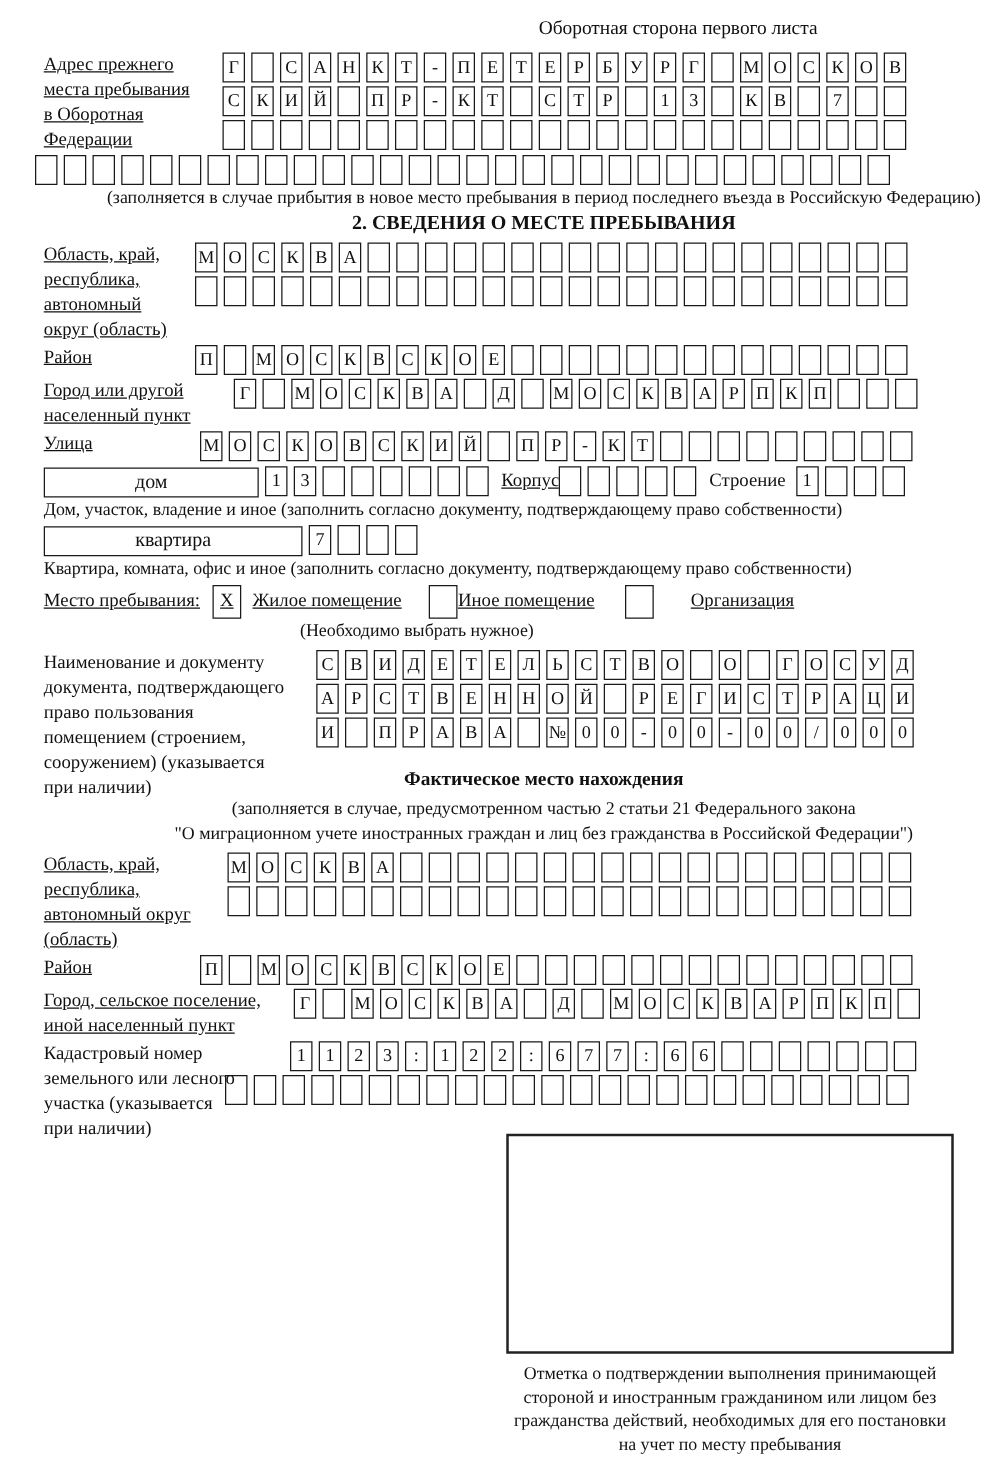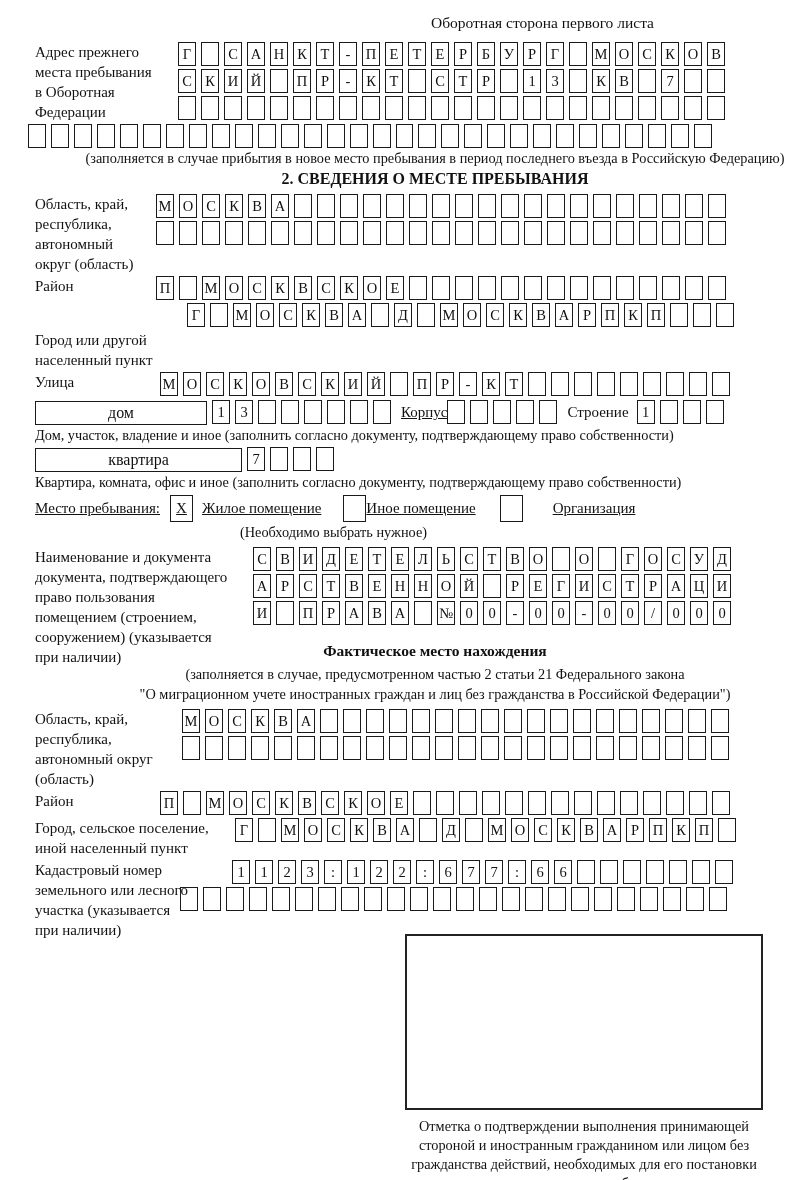--- a/index.html
+++ b/index.html
@@ -2,21 +2,21 @@
 <html><head>
 <meta charset="utf-8">
 <style>
   html,body{margin:0;padding:0;background:#ffffff;}
   body{width:800px;height:1180px;color:#111;font-family:"Liberation Serif",serif;overflow:hidden;}
   .page{padding:14px 0 0 35px;position:relative;box-sizing:border-box;width:712px;}
   .header-note{text-align:right;padding-right:58px;font-size:15.5px;margin-bottom:10px;}
   .fullcenter{margin-left:-35px;width:800px;text-align:center;}
   .field{display:flex;align-items:flex-start;margin-bottom:2px;position:relative;}
   .lbl{flex:none;font-size:15px;line-height:20px;}
-  .lbl div{white-space:nowrap;}
+  .lbl div{white-space:nowrap;text-decoration:underline;}
   .lbl-abs{position:absolute;left:0;top:0;font-size:15px;line-height:20px;width:220px;}
   .rows{display:flex;flex-direction:column;gap:2px;}
   .cellrow{display:flex;gap:5px;height:25px;}
   .cell{width:16px;height:22px;border:1.5px solid #1a1a1a;font-size:14.5px;line-height:22px;display:flex;align-items:center;justify-content:center;background:#fff;}
   .note{font-size:14.3px;margin:1px 0 3px;}
   .sec-title{font-weight:bold;font-size:16px;margin:3px 0 6px;}
   .widebox{border:1.5px solid #1a1a1a;height:22px;display:flex;align-items:center;justify-content:center;font-size:16px;flex:none;}
   .inline-row{display:flex;align-items:center;margin-bottom:2px;}
   .inline-lbl{font-size:15px;flex:none;}
   .cbox{width:21px;height:25px;border:1.5px solid #1a1a1a;display:flex;align-items:center;justify-content:center;font-size:15px;flex:none;background:#fff;}
@@ -252,21 +252,21 @@
           <span class="cell"></span>
           <span class="cell"></span>
           <span class="cell"></span>
           <span class="cell"></span>
           <span class="cell"></span>
         </div>
     </div>
   </div>
 
   <div class="field">
-    <div class="lbl" style="width:152px;margin-top:27px;">
+    <div class="lbl" style="width:152px;">
         <div>Город или другой</div>
         <div>населенный пункт</div>
       </div>
     <div class="rows">
       <div class="cellrow">
           <span class="cell">Г</span>
           <span class="cell"></span>
           <span class="cell">М</span>
           <span class="cell">О</span>
           <span class="cell">С</span>
@@ -375,21 +375,21 @@
     <div class="inline-lbl" style="margin-left:9px;">Жилое помещение</div>
     <div class="cbox" style="margin-left:22px;"></div>
     <div class="inline-lbl" style="">Иное помещение</div>
     <div class="cbox" style="margin-left:24px;"></div>
     <div class="inline-lbl" style="margin-left:30px;">Организация</div>
   </div>
   <div class="mesto-note">(Необходимо выбрать нужное)</div>
 
   <div class="field doc-field" style="margin-top:6px;">
     <div class="lbl-abs">
-        <div>Наименование и документа</div>
+        <div>Наименование и документу</div>
         <div>документа, подтверждающего</div>
         <div>право пользования</div>
         <div>помещением (строением,</div>
         <div>сооружением) (указывается</div>
         <div>при наличии)</div>
       </div>
     <div class="rows">
       <div class="cellrow">
           <span class="cell">С</span>
           <span class="cell">В</span>

